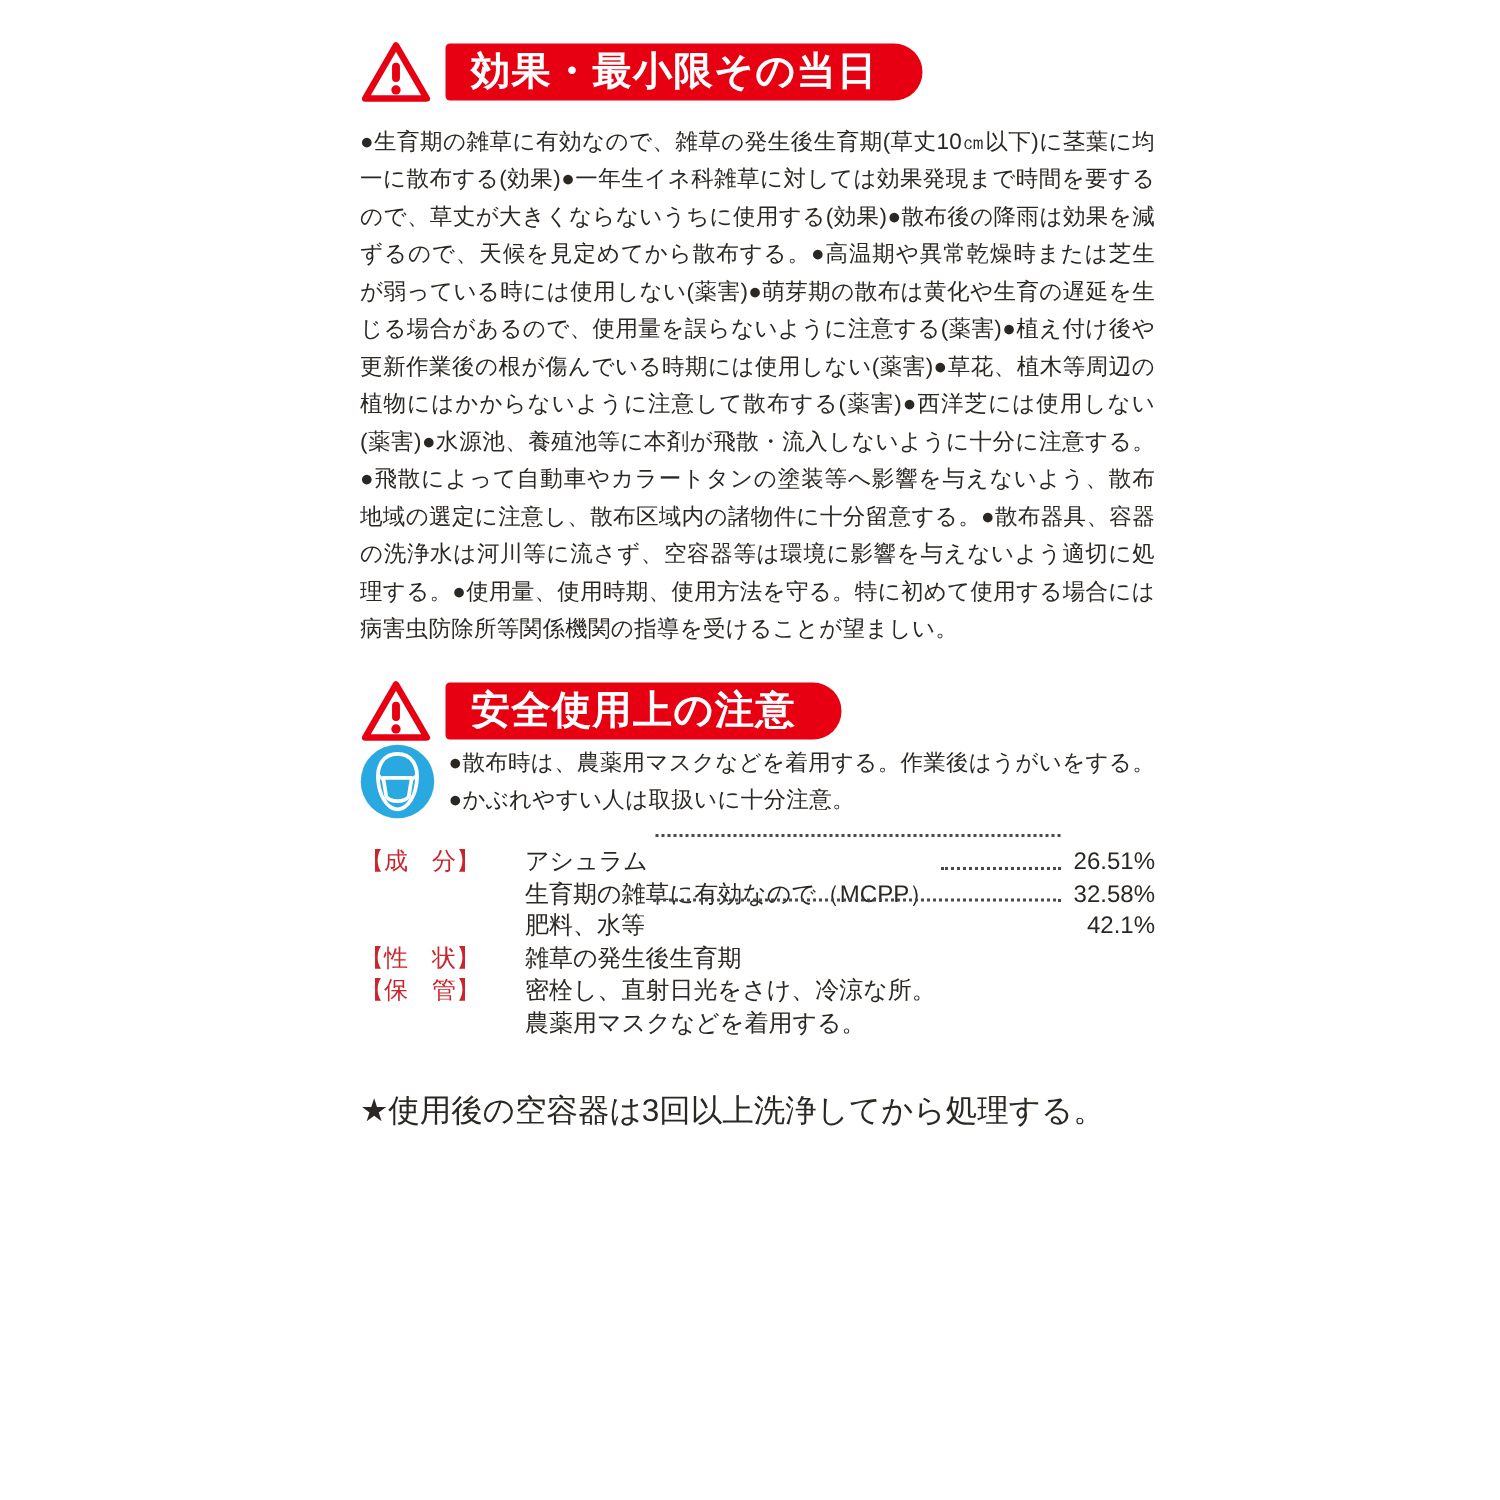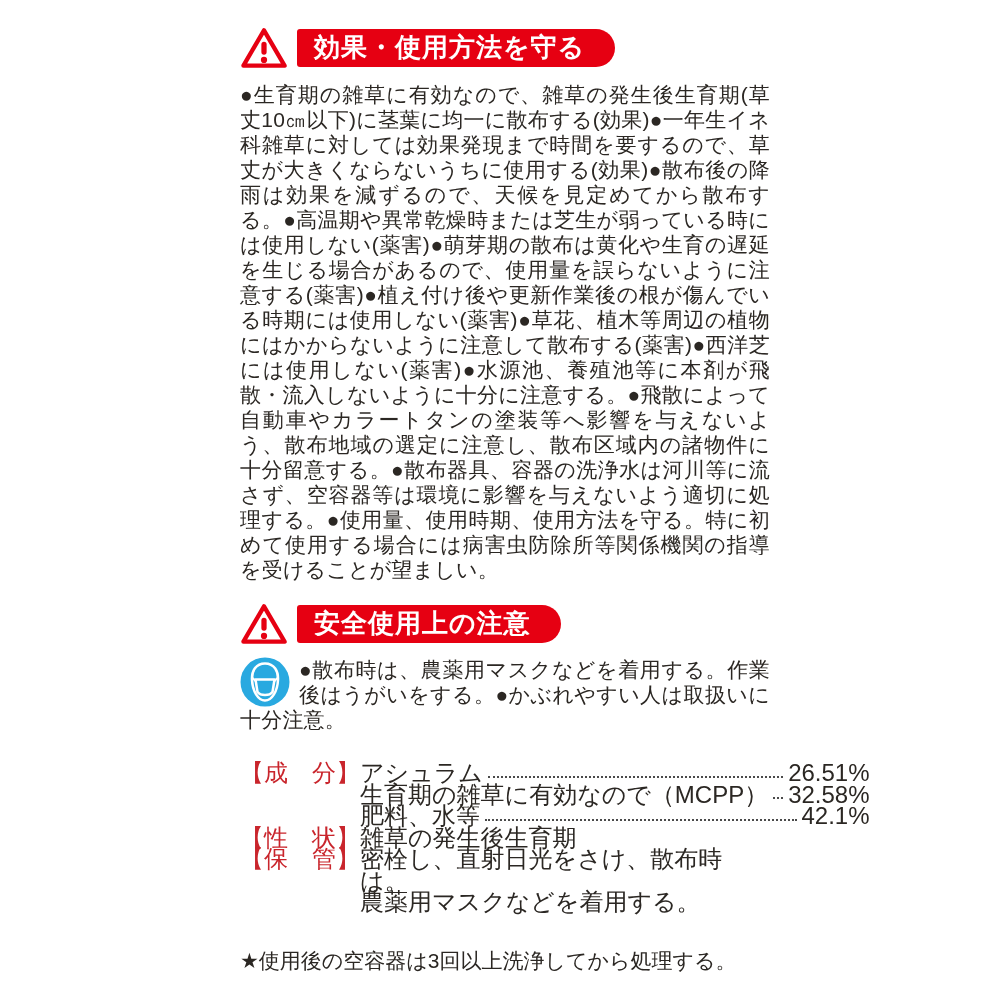--- a/index.html
+++ b/index.html
@@ -38,52 +38,52 @@
     font-size: 26px;
     line-height: 1;
     padding: 5px 30px 7px 17px;
     border-radius: 3px 19px 19px 3px;
     letter-spacing: 1px;
     white-space: nowrap;
   }
   
   .body-text {
     margin: 0;
-    font-size: 21px;
+    font-size: 15px;
     line-height: 25px;
     text-align: justify;
     letter-spacing: 0.2px;
   }
   .sec1-body { margin-top: 12px; }
   .sec2 { margin-top: 20px; }
-  .safety-text { margin-top: 11px; }
+  .safety-text { }
   .mask-icon {
     float: left;
     width: 50px;
     height: 50px;
     margin-right: 9px;
   }
   .mask-icon svg { width: 100%; height: 100%; display: block; }
   
   .spec {
-    margin-top: 30px;
-    font-size: 24px;
+    margin-top: 18px;
+    font-size: 16px;
     line-height: 21.5px;
   }
   .spec-row {
     display: flex;
     align-items: flex-start;
   }
   .spec-label {
     flex: 0 0 110px;
     color: #c9252c;
     white-space: nowrap;
   }
   .spec-content { flex: 1; }
-  .dot-row { display: flex; align-items: flex-end; }
+  .dot-row { display: flex; align-items: flex-start; }
   .dot-row .name { white-space: nowrap; }
   .leader { flex: 1; position: relative; min-width: 20px; }
   .leader::after {
     content: "";
     position: absolute;
     left: 5px;
     right: 5px;
     bottom: 6px;
     border-bottom: 2.6px dotted #4a4a4a;
   }
@@ -108,21 +108,21 @@
 
   <section class="sec1">
     <div class="sec-header">
       <span class="tri">
         <svg viewBox="0 0 100 92">
           <path d="M50 9 L93 83 L7 83 Z" fill="none" stroke="#e60012" stroke-width="9" stroke-linejoin="round"></path>
           <rect x="44.5" y="33" width="11" height="27" rx="5.5" fill="#e60012"></rect>
           <circle cx="50" cy="71" r="6.5" fill="#e60012"></circle>
         </svg>
       </span>
-      <div class="banner">効果・使用方法を守る</div>
+      <div class="banner">効果・最小限その当日</div>
     </div>
     <p class="body-text sec1-body">●生育期の雑草に有効なので、雑草の発生後生育期(草丈10㎝以下)に茎葉に均一に散布する(効果)●一年生イネ科雑草に対しては効果発現まで時間を要するので、草丈が大きくならないうちに使用する(効果)●散布後の降雨は効果を減ずるので、天候を見定めてから散布する。●高温期や異常乾燥時または芝生が弱っている時には使用しない(薬害)●萌芽期の散布は黄化や生育の遅延を生じる場合があるので、使用量を誤らないように注意する(薬害)●植え付け後や更新作業後の根が傷んでいる時期には使用しない(薬害)●草花、植木等周辺の植物にはかからないように注意して散布する(薬害)●西洋芝には使用しない(薬害)●水源池、養殖池等に本剤が飛散・流入しないように十分に注意する。●飛散によって自動車やカラートタンの塗装等へ影響を与えないよう、散布地域の選定に注意し、散布区域内の諸物件に十分留意する。●散布器具、容器の洗浄水は河川等に流さず、空容器等は環境に影響を与えないよう適切に処理する。●使用量、使用時期、使用方法を守る。特に初めて使用する場合には病害虫防除所等関係機関の指導を受けることが望ましい。</p>
   </section>
 
   <section class="sec2">
     <div class="sec-header">
       <span class="tri">
         <svg viewBox="0 0 100 92">
           <path d="M50 9 L93 83 L7 83 Z" fill="none" stroke="#e60012" stroke-width="9" stroke-linejoin="round"></path>
           <rect x="44.5" y="33" width="11" height="27" rx="5.5" fill="#e60012"></rect>
@@ -169,21 +169,21 @@
     </div>
 
     <div class="spec-row">
       <span class="spec-label">【性　状】</span>
       <div class="spec-content">雑草の発生後生育期</div>
     </div>
 
     <div class="spec-row">
       <span class="spec-label">【保　管】</span>
       <div class="spec-content">
-        <div>密栓し、直射日光をさけ、散布時は。</div>
+        <div>密栓し、直射日光をさけ、冷涼な所。</div>
         <div>農薬用マスクなどを着用する。</div>
       </div>
     </div>
   </section>
 
   <div class="notes">
     <div class="note-line">★使用後の空容器は3回以上洗浄してから処理する。</div>
 
   </div>
 

